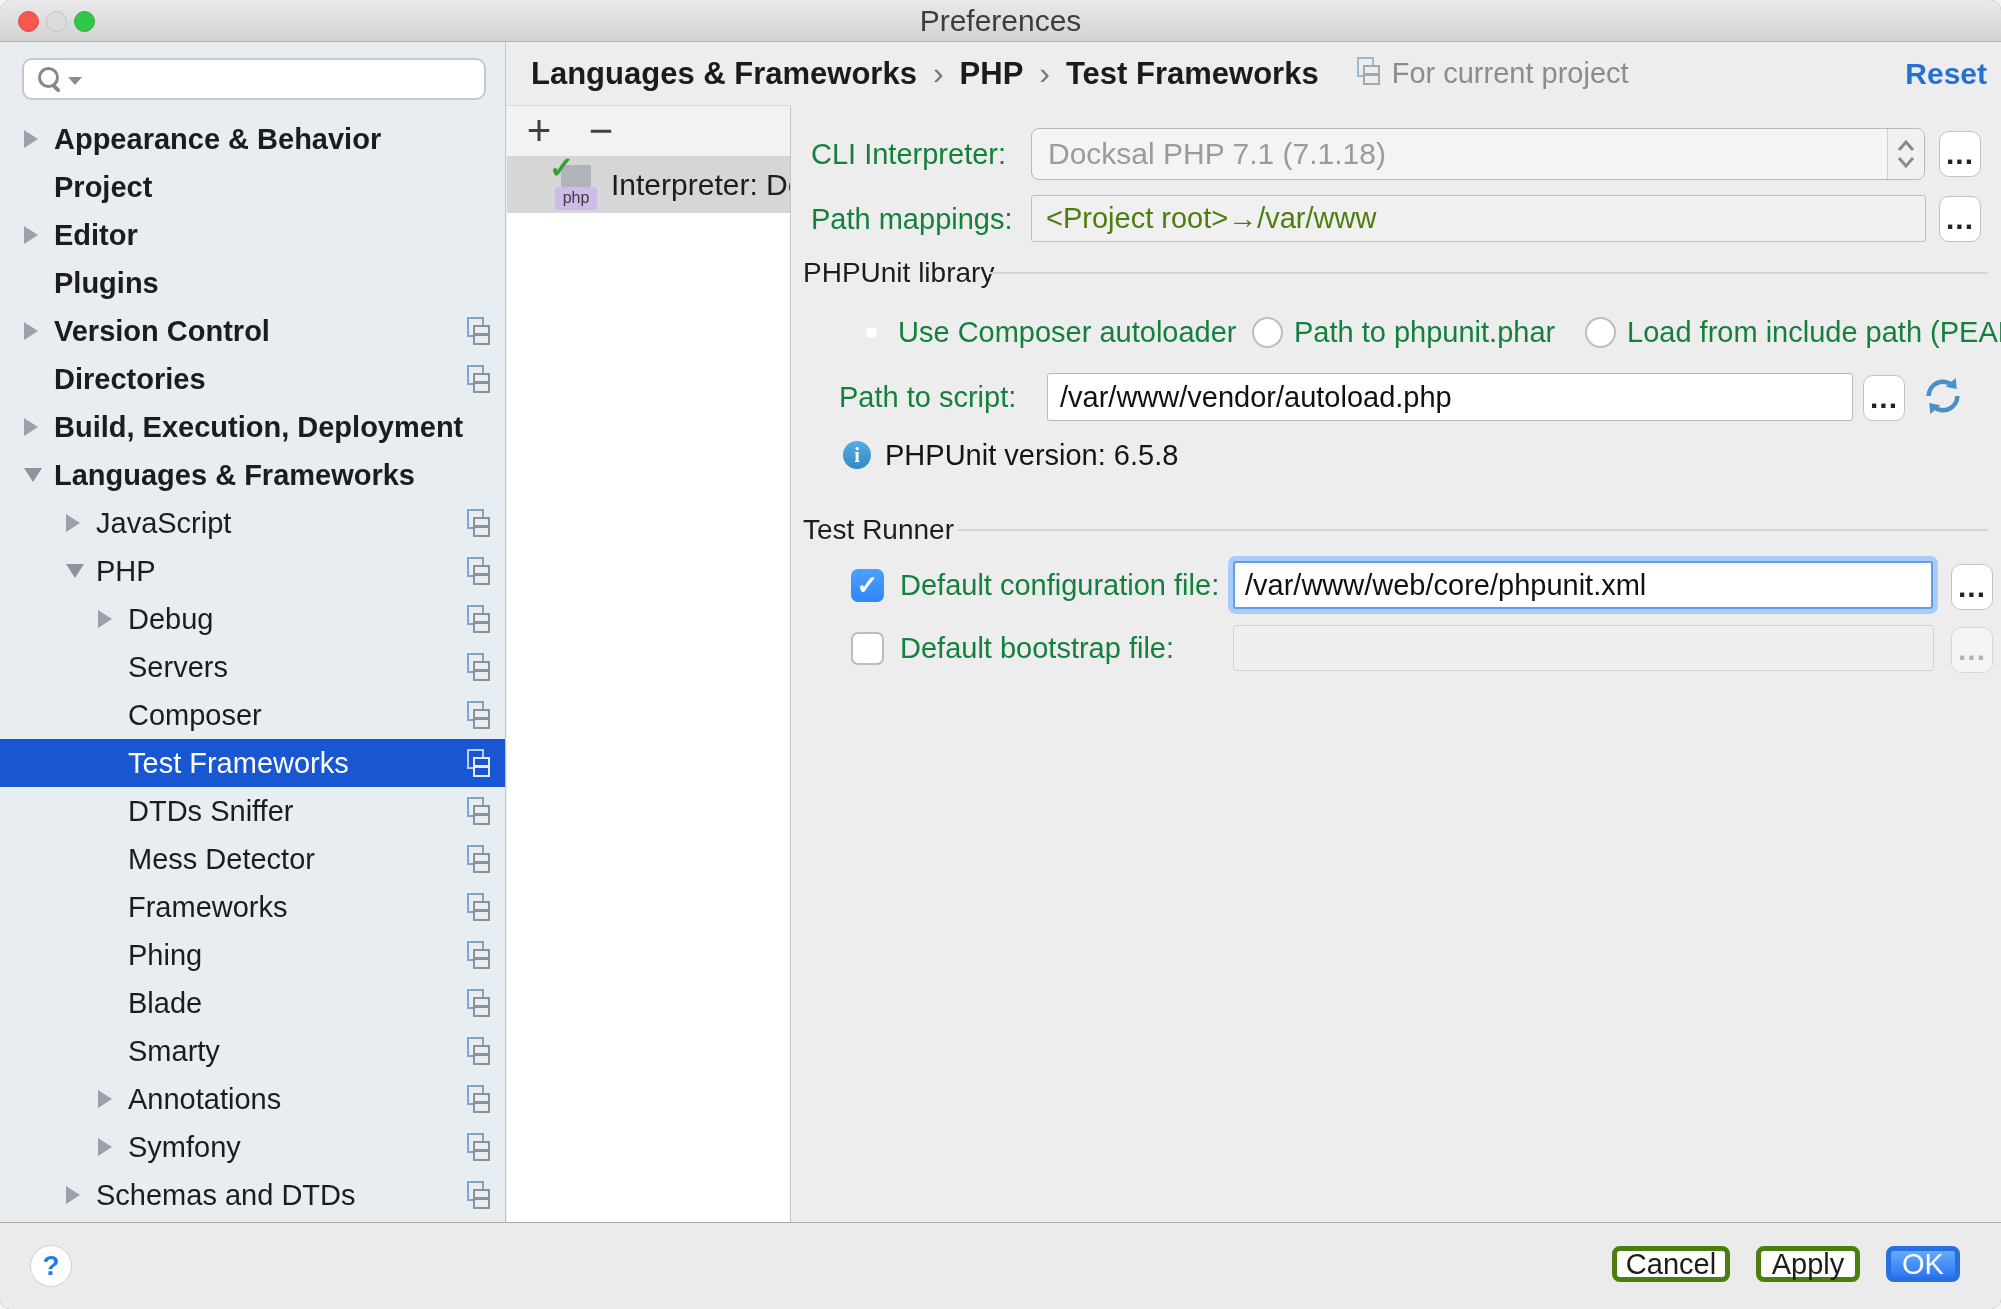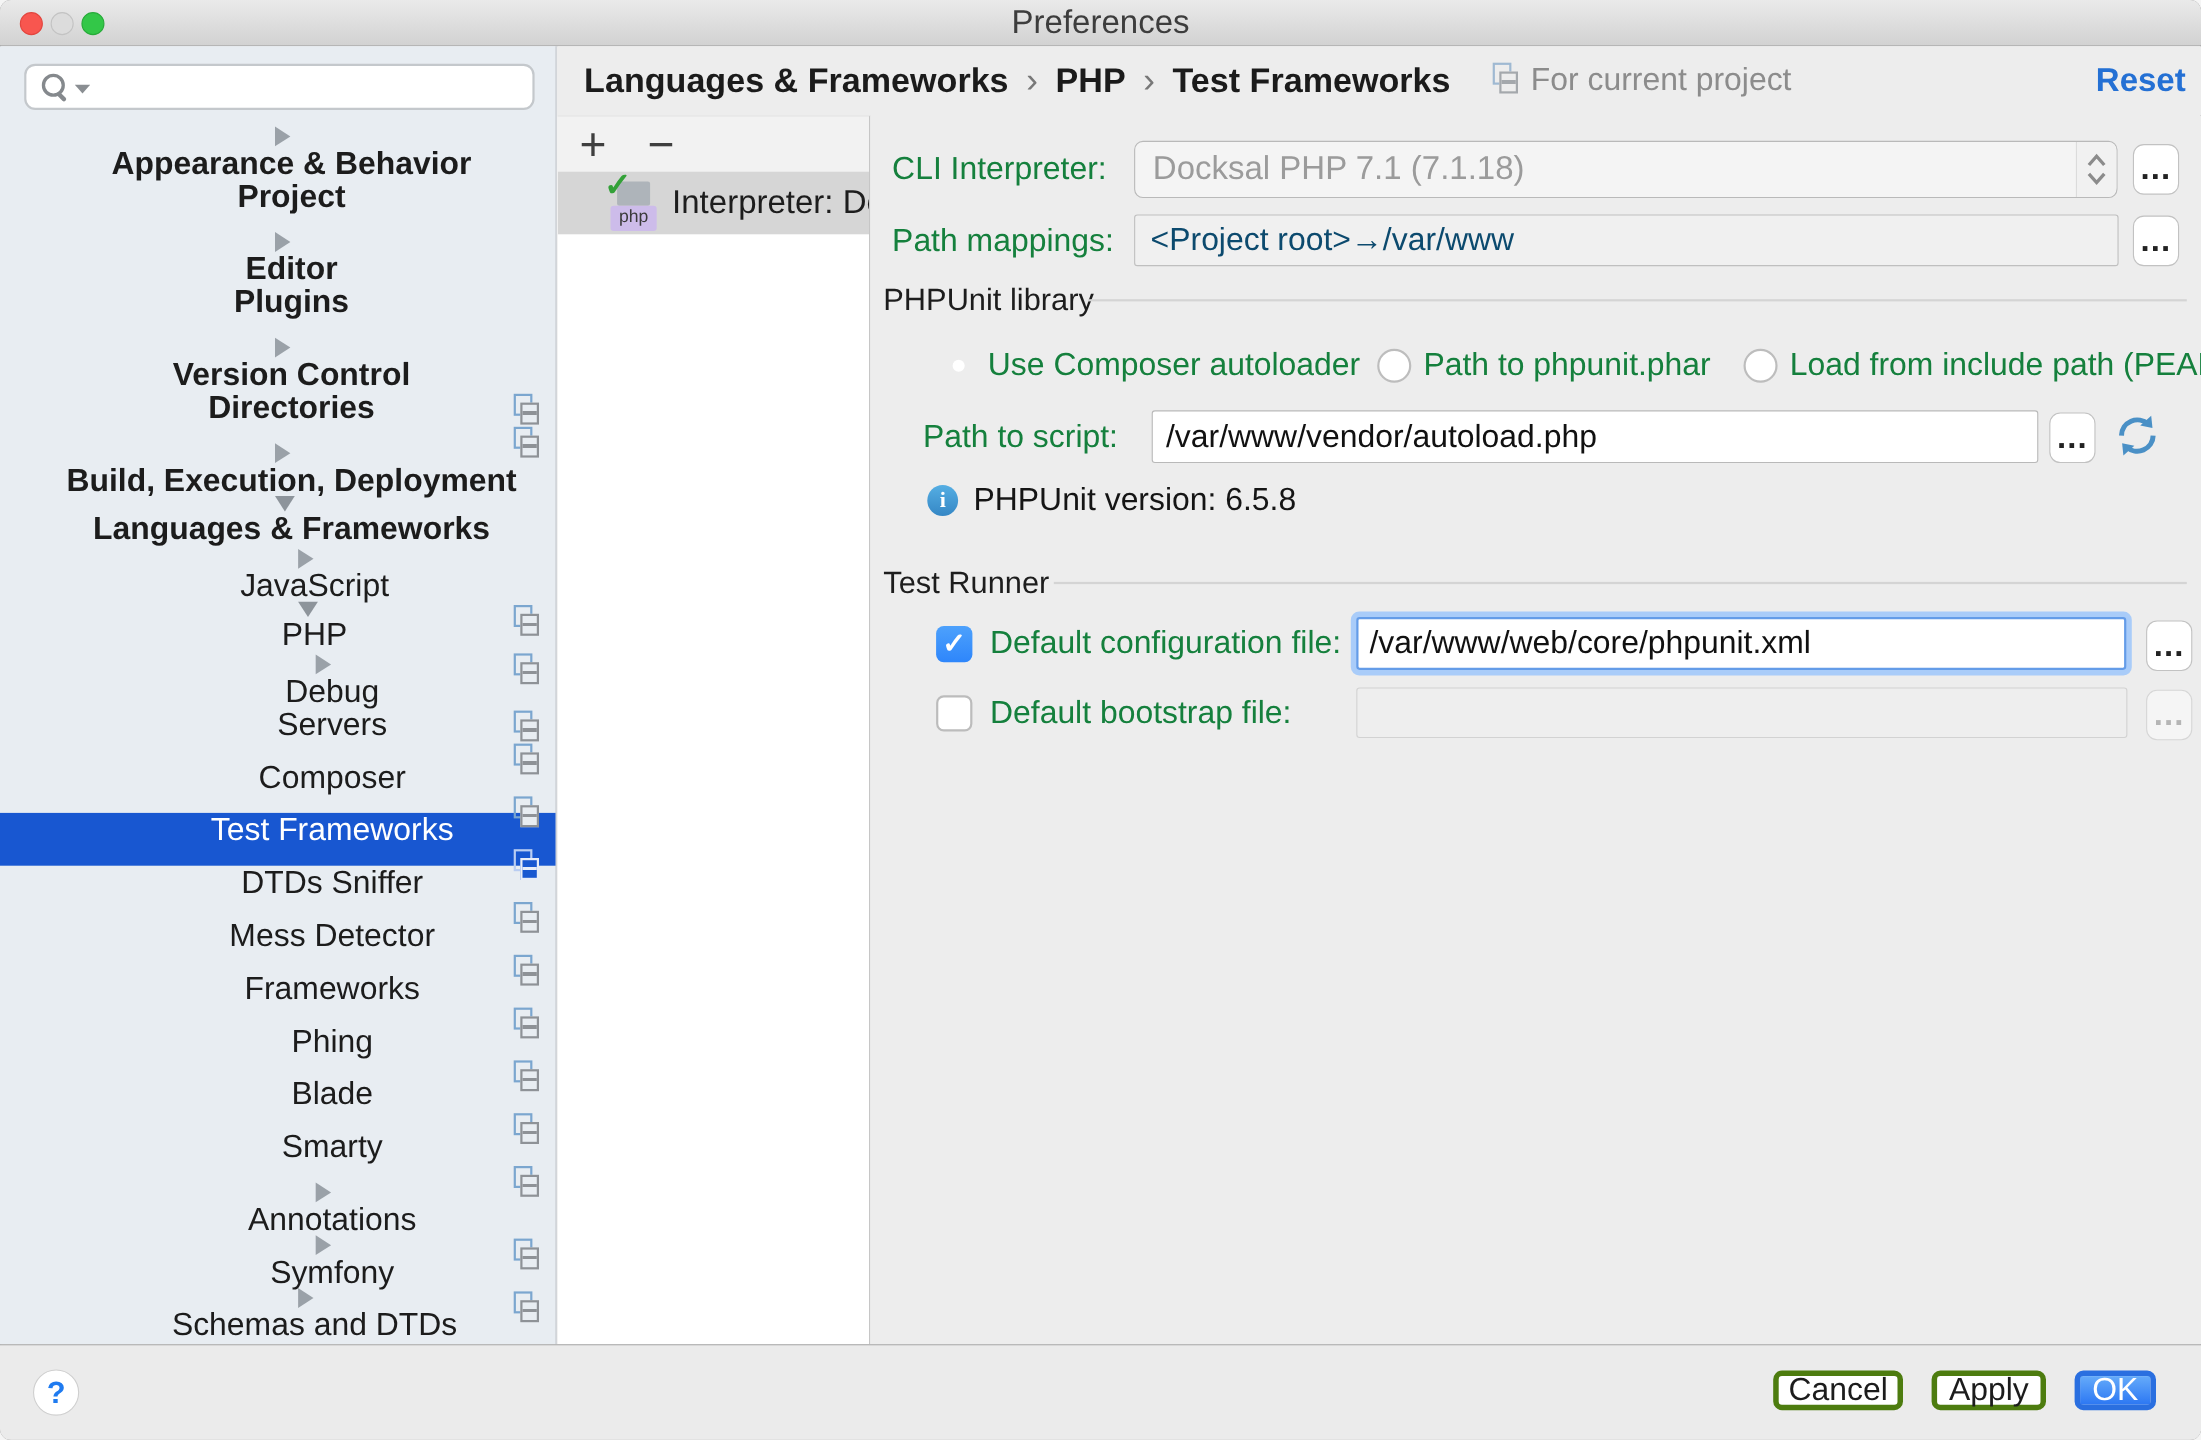--- a/index.html
+++ b/index.html
@@ -25,21 +25,21 @@
               border:2px solid #c4c8cc;border-radius:10px;box-sizing:border-box;}
   .search-box input{position:absolute;left:64px;top:2px;width:380px;height:34px;border:none;outline:none;
                     font-size:27px;background:transparent;font-family:inherit;}
   .mag{position:absolute;left:14px;top:7px;width:24px;height:24px;}
   .mag::before{content:"";position:absolute;left:0;top:0;width:15px;height:15px;border:3px solid #85898d;border-radius:50%;}
   .mag::after{content:"";position:absolute;left:16px;top:16px;width:4px;height:10px;background:#85898d;transform:rotate(-45deg);border-radius:2px;}
   .search-caret{position:absolute;left:44px;top:17px;width:0;height:0;border-left:7px solid transparent;
                 border-right:7px solid transparent;border-top:8px solid #8a8e92;}
 
   .tree{position:absolute;left:0;top:73px;width:506px;}
-  .trow{height:48px;display:flex;align-items:center;font-size:29px;color:#1c1c1c;box-sizing:border-box;flex-direction:column;}
+  .trow{height:48px;display:flex;align-items:center;font-size:29px;color:#1c1c1c;box-sizing:border-box;}
   .trow.lvl0{padding-left:24px;}
   .trow.lvl1{padding-left:66px;text-align:right;}
   .trow.lvl2{padding-left:98px;}
   .trow.bold .tlabel{font-weight:bold;}
   .trow.sel{background:#1857d1;color:#ffffff;}
   .arrow{width:30px;flex:none;display:flex;align-items:center;}
   .tri{display:inline-block;width:0;height:0;}
   .tri.right{border-left:14px solid #9aa1a8;border-top:9px solid transparent;border-bottom:9px solid transparent;}
   .tri.down{border-top:14px solid #8d949b;border-left:9px solid transparent;border-right:9px solid transparent;}
   .tlabel{white-space:nowrap;}
@@ -76,21 +76,21 @@
 
   
   .rpanel{position:absolute;left:792px;top:105px;right:0;height:1117px;background:#ededed;}
   .flabel{font-size:29px;color:#15803d;height:36px;line-height:36px;white-space:nowrap;}
   .combo{left:239px;top:23px;width:894px;height:52px;background:#f4f4f4;border:1px solid #b9b9b9;border-radius:8px;
          box-sizing:border-box;}
   .combo .val{position:absolute;left:16px;top:0;height:50px;line-height:50px;font-size:30px;color:#9b9b9b;white-space:nowrap;}
   .stepper{position:absolute;right:0;top:0;bottom:0;width:36px;border-left:1px solid #cfcfcf;
            display:flex;align-items:center;justify-content:center;border-radius:0 8px 8px 0;background:#f1f1f1;}
   .field{background:#f0f0f0;border:1px solid #bfbfbf;border-radius:3px;box-sizing:border-box;
-         font-size:29px;color:#0c4a6e;padding-left:14px;display:flex;align-items:center;white-space:nowrap;}
+         font-size:29px;color:#4d7c0f;padding-left:14px;display:flex;align-items:center;white-space:nowrap;}
   .tfield{background:#ffffff;border:1px solid #b9b9b9;border-radius:3px;box-sizing:border-box;
           font-size:29px;color:#111;padding-left:12px;display:flex;align-items:center;white-space:nowrap;}
   .browse{width:42px;height:46px;background:#ffffff;border:1px solid #c2c2c2;border-radius:10px;box-sizing:border-box;
           font-size:30px;color:#222;display:flex;align-items:center;justify-content:center;cursor:pointer;
           font-weight:bold;letter-spacing:1px;}
   .browse.disabled{color:#b5b5b5;border-color:#d6d6d6;background:#f5f5f5;cursor:default;}
   .sec-title{font-size:28px;color:#1d1d1d;height:36px;line-height:36px;}
   .sec-line{height:2px;background:#d4d4d4;}
   .radio{width:31px;height:31px;border-radius:50%;box-sizing:border-box;background:#fff;border:2px solid #bdbdbd;}
   .radio.on{border:none;background:linear-gradient(#47a1fd,#2c8afa);position:relative;}

